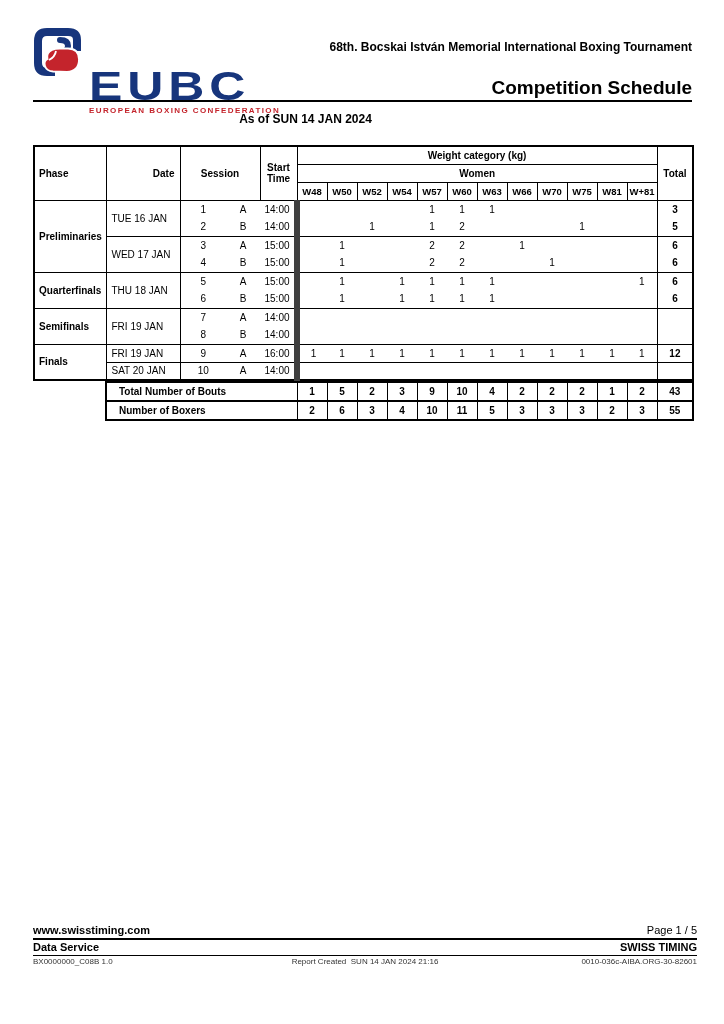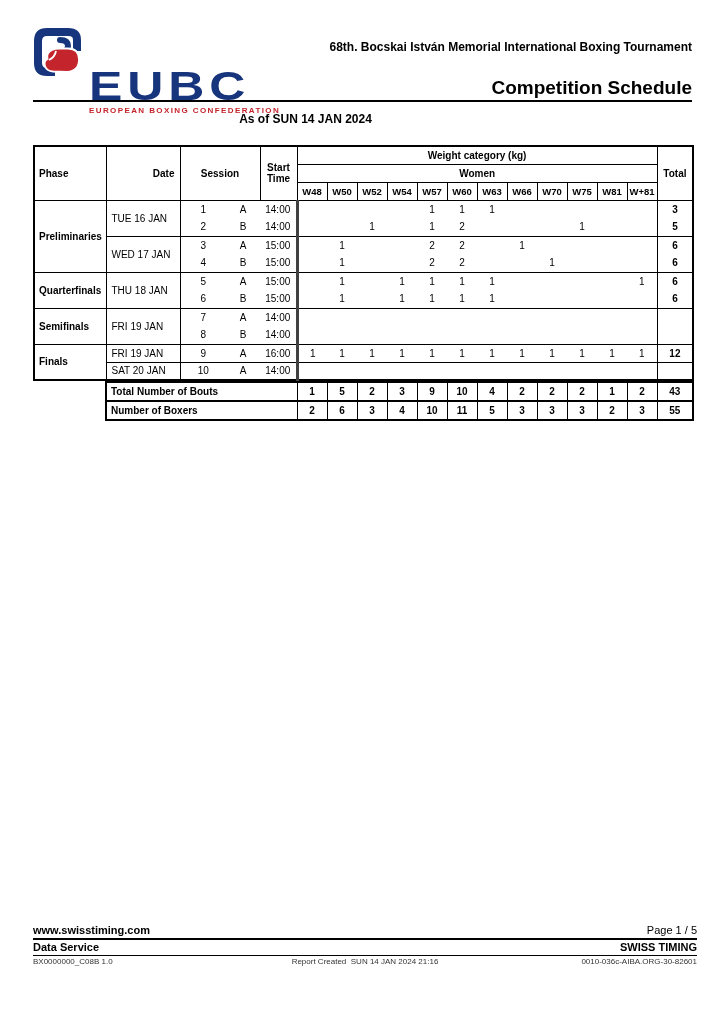--- a/index.html
+++ b/index.html
@@ -37,29 +37,29 @@
   .main thead tr{height:18px;}
   .main tbody tr{height:18px;}
   th.h{border:1px solid #000;font-weight:bold;text-align:center;vertical-align:middle;margin-left:28px;}
   th.h.al{text-align:left;padding-left:4px;}
   th.h.ar{text-align:right;padding-right:5px;}
   th.h.wrap{white-space:normal;line-height:11px;}
   th.wcat{font-size:9.5px;}
   td.phase{font-weight:bold;text-align:left;padding-left:4px;border-right:1px solid #000;vertical-align:middle;}
   td.date{text-align:left;padding-left:5px;border-right:1px solid #000;vertical-align:middle;}
   td.snum,td.sring{text-align:center;vertical-align:middle;}
-  td.stime{text-align:center;border-right:3px solid #404040;vertical-align:middle;}
+  td.stime{text-align:center;border-right:6px solid #404040;vertical-align:middle;}
   td.w{text-align:center;vertical-align:middle;}
   td.total{text-align:center;font-weight:bold;border-left:1px solid #000;vertical-align:middle;}
   .gb{border-bottom:1px solid #000;}
   
   .totals{width:587px;margin-left:72px;border:2px solid #000;margin-top:0;}
   .totals tr{height:19px;}
   .totals td{padding:0;font-size:10px;font-weight:bold;vertical-align:middle;overflow:hidden;white-space:nowrap;}
-  .totals td.tlabel{text-align:left;padding-left:4px;border-right:1px solid #000;}
+  .totals td.tlabel{text-align:left;padding-left:12px;border-right:1px solid #000;}
   .totals td.tw{text-align:center;border-left:1px solid #000;border-right:1px solid #000;}
   .totals td.tt{text-align:center;border-left:1px solid #000;}
   .totals tr.first td{border-bottom:2px solid #000;}
 
   
   .footer{position:absolute;left:33px;top:924px;width:664px;font-size:11px;}
   .f-row{position:relative;height:13px;}
   .f-left{position:absolute;left:0;top:0;font-weight:bold;}
   .f-right{position:absolute;right:0;top:0;}
   .f-right.bold{font-weight:bold;}

